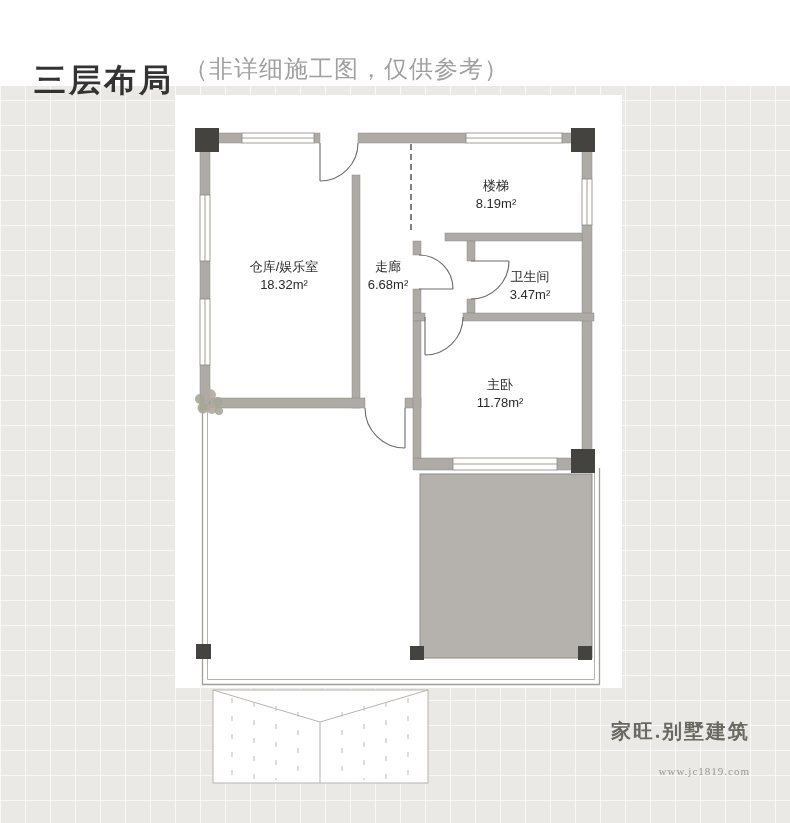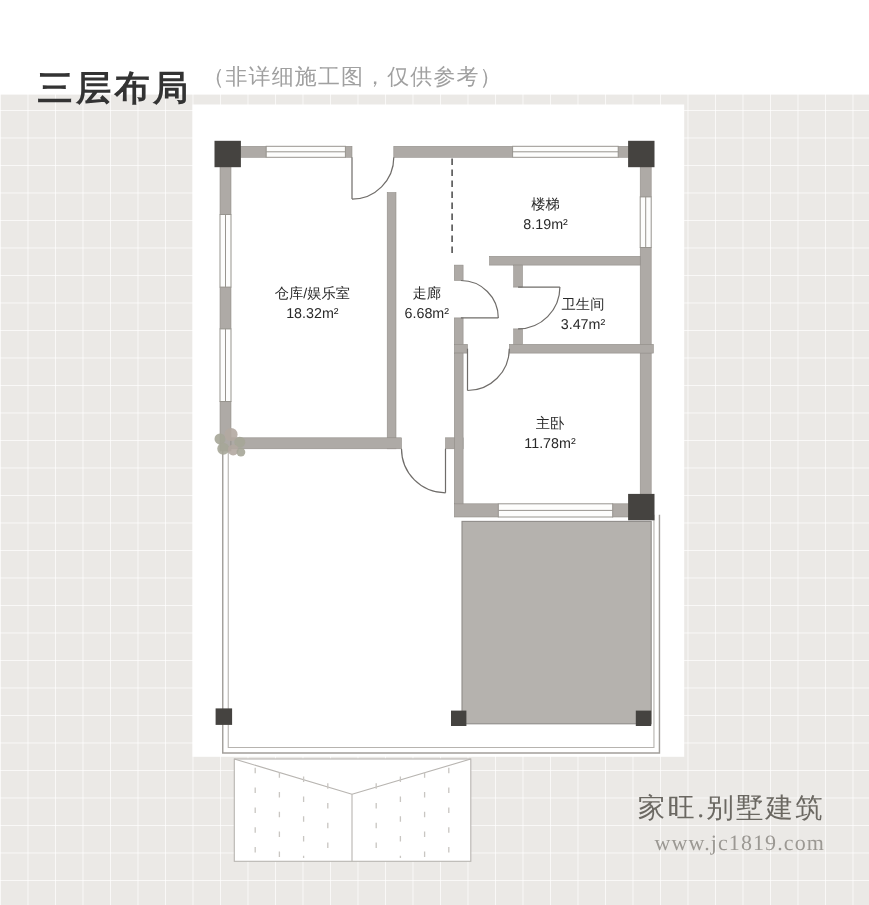--- a/index.html
+++ b/index.html
@@ -20,21 +20,21 @@
     display:flex;align-items:center;
     padding-left:34px;box-sizing:border-box;
   }
   .header .title{
     font-size:32px;font-weight:700;letter-spacing:3px;
     color:var(--color-title_text,#333);
     margin-top:24px;line-height:86px;line-height:normal;
     position:relative;top:26px;
   }
   .header .subtitle{
-    font-size:20px;color:var(--color-subtitle_text,#a0a0a0);
+    font-size:24px;color:var(--color-subtitle_text,#a0a0a0);
     margin-left:10px;letter-spacing:1px;
     position:relative;top:26px;
   }
   .canvas{position:absolute;left:0;top:0;width:790px;height:684px;}
   svg{position:absolute;left:0;top:0;}
   .wall{fill:var(--color-wall,#aeaaa6);stroke:#8d8a85;stroke-width:.5;}
   .column{fill:var(--color-column,#454340);}
   .window-frame{fill:#fdfdfc;stroke:#97948e;stroke-width:.9;}
   .window-line{stroke:#97948e;stroke-width:.9;}
   .door{fill:none;stroke:#6f6c69;stroke-width:1.1;}
@@ -50,25 +50,25 @@
   .room-label{
     position:absolute;transform:translateX(-50%);
     text-align:center;color:#2a2a2a;
     font-size:13px;line-height:18px;white-space:nowrap;
   }
   .watermark{
     position:absolute;right:40px;top:718px;text-align:right;
     font-family:"Liberation Serif", serif;
   }
   .watermark .brand{
-    font-size:25px;letter-spacing:2px;font-weight:400;
+    font-size:20px;letter-spacing:2px;font-weight:700;
     color:var(--color-watermark_brand,#6b6862);
   }
   .watermark .site{
-    font-size:20px;letter-spacing:1px;margin-top:5px;
+    font-size:11px;letter-spacing:1px;margin-top:20px;
     color:var(--color-watermark_site,#9b9893);
   }
 </style>
 </head>
 <body>
 
 <div class="page">
 
   <div class="canvas">
 

